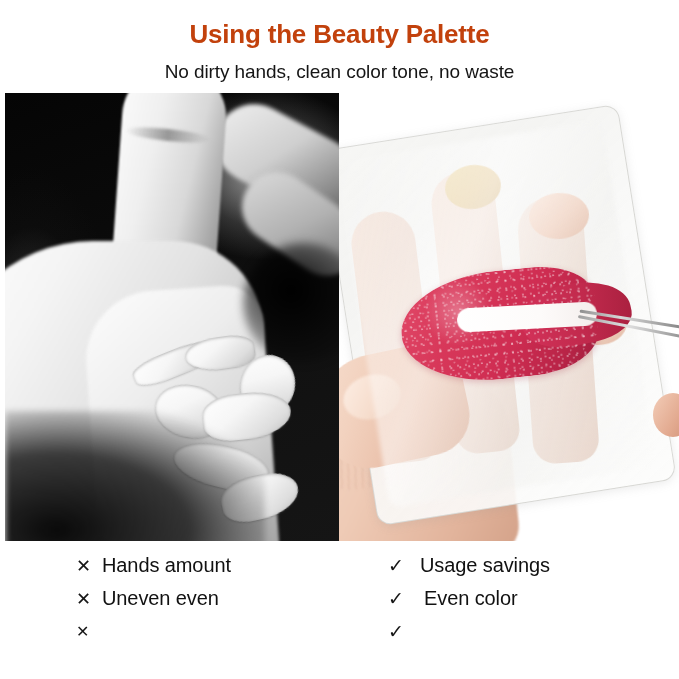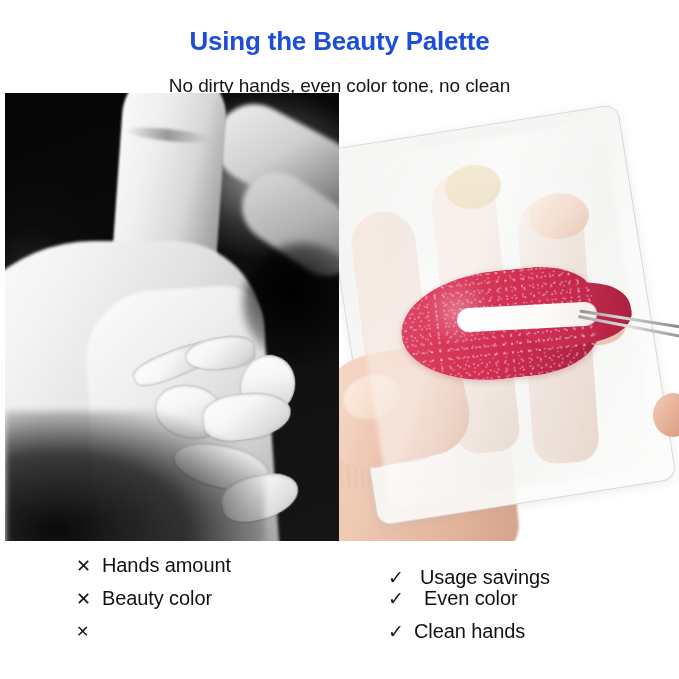--- a/index.html
+++ b/index.html
@@ -22,22 +22,22 @@
     width: 679px;
     padding-top: 9px;
     text-align: center;
     box-sizing: border-box;
   }
   .title {
     font-size: 26px;
     font-weight: bold;
     letter-spacing: -0.2px;
     line-height: 32px;
-    color: #1d4ed8;
-    margin: 16px;
+    color: #c2410c;
+    margin: 9px;
   }
   .subtitle {
     font-size: 19px;
     font-weight: normal;
     line-height: 26px;
     color: #151515;
     margin: 2px 0 0 0;
     letter-spacing: -0.1px;
   }
 
@@ -340,28 +340,28 @@
     font-weight: normal;
     color: #161616;
   }
   .mark-cross { font-size: 18px; }
   .mark-check { font-size: 19px; }
   .item-label { white-space: nowrap; }
 
   
   .item:nth-child(3) .mark-cross { font-size: 16px; }
   .r2 .item-label { padding-left: 10px; }
-  .r1 .item-label { padding-left: 6px; margin-top: 12px; }
+  .r1 .item-label { padding-left: 6px; }
 </style>
 </head>
 <body>
 
 <div class="header">
   <h1 class="title">Using the Beauty Palette</h1>
-  <p class="subtitle">No dirty hands, even color tone, no clean</p>
+  <p class="subtitle">No dirty hands, clean color tone, no waste</p>
 </div>
 
 <div class="photos">
 
   <div class="photo photo-left">
     <div class="bw-bg"></div>
     <div class="bw-second-finger"></div>
     <div class="bw-third-finger"></div>
     <div class="bw-finger"></div>
     <div class="bw-knuckle"></div>
@@ -406,34 +406,33 @@
 
 <div class="lists">
 
   <div class="col col-left">
     <div class="item r0">
       <span class="mark mark-cross">✕</span>
       <span class="item-label">Hands amount</span>
     </div>
     <div class="item r0">
       <span class="mark mark-cross">✕</span>
-      <span class="item-label">Beauty color</span>
+      <span class="item-label">Uneven even</span>
     </div>
     <div class="item r0">
       <span class="mark mark-cross">✕</span>
     </div>
   </div>
 
   <div class="col col-right">
     <div class="item r1">
       <span class="mark mark-check">✓</span>
       <span class="item-label">Usage savings</span>
     </div>
     <div class="item r2">
       <span class="mark mark-check">✓</span>
       <span class="item-label">Even color</span>
     </div>
     <div class="item">
       <span class="mark mark-check">✓</span>
-      <span class="item-label">Clean hands</span>
     </div>
   </div>
 </div>
 
 </body></html>

